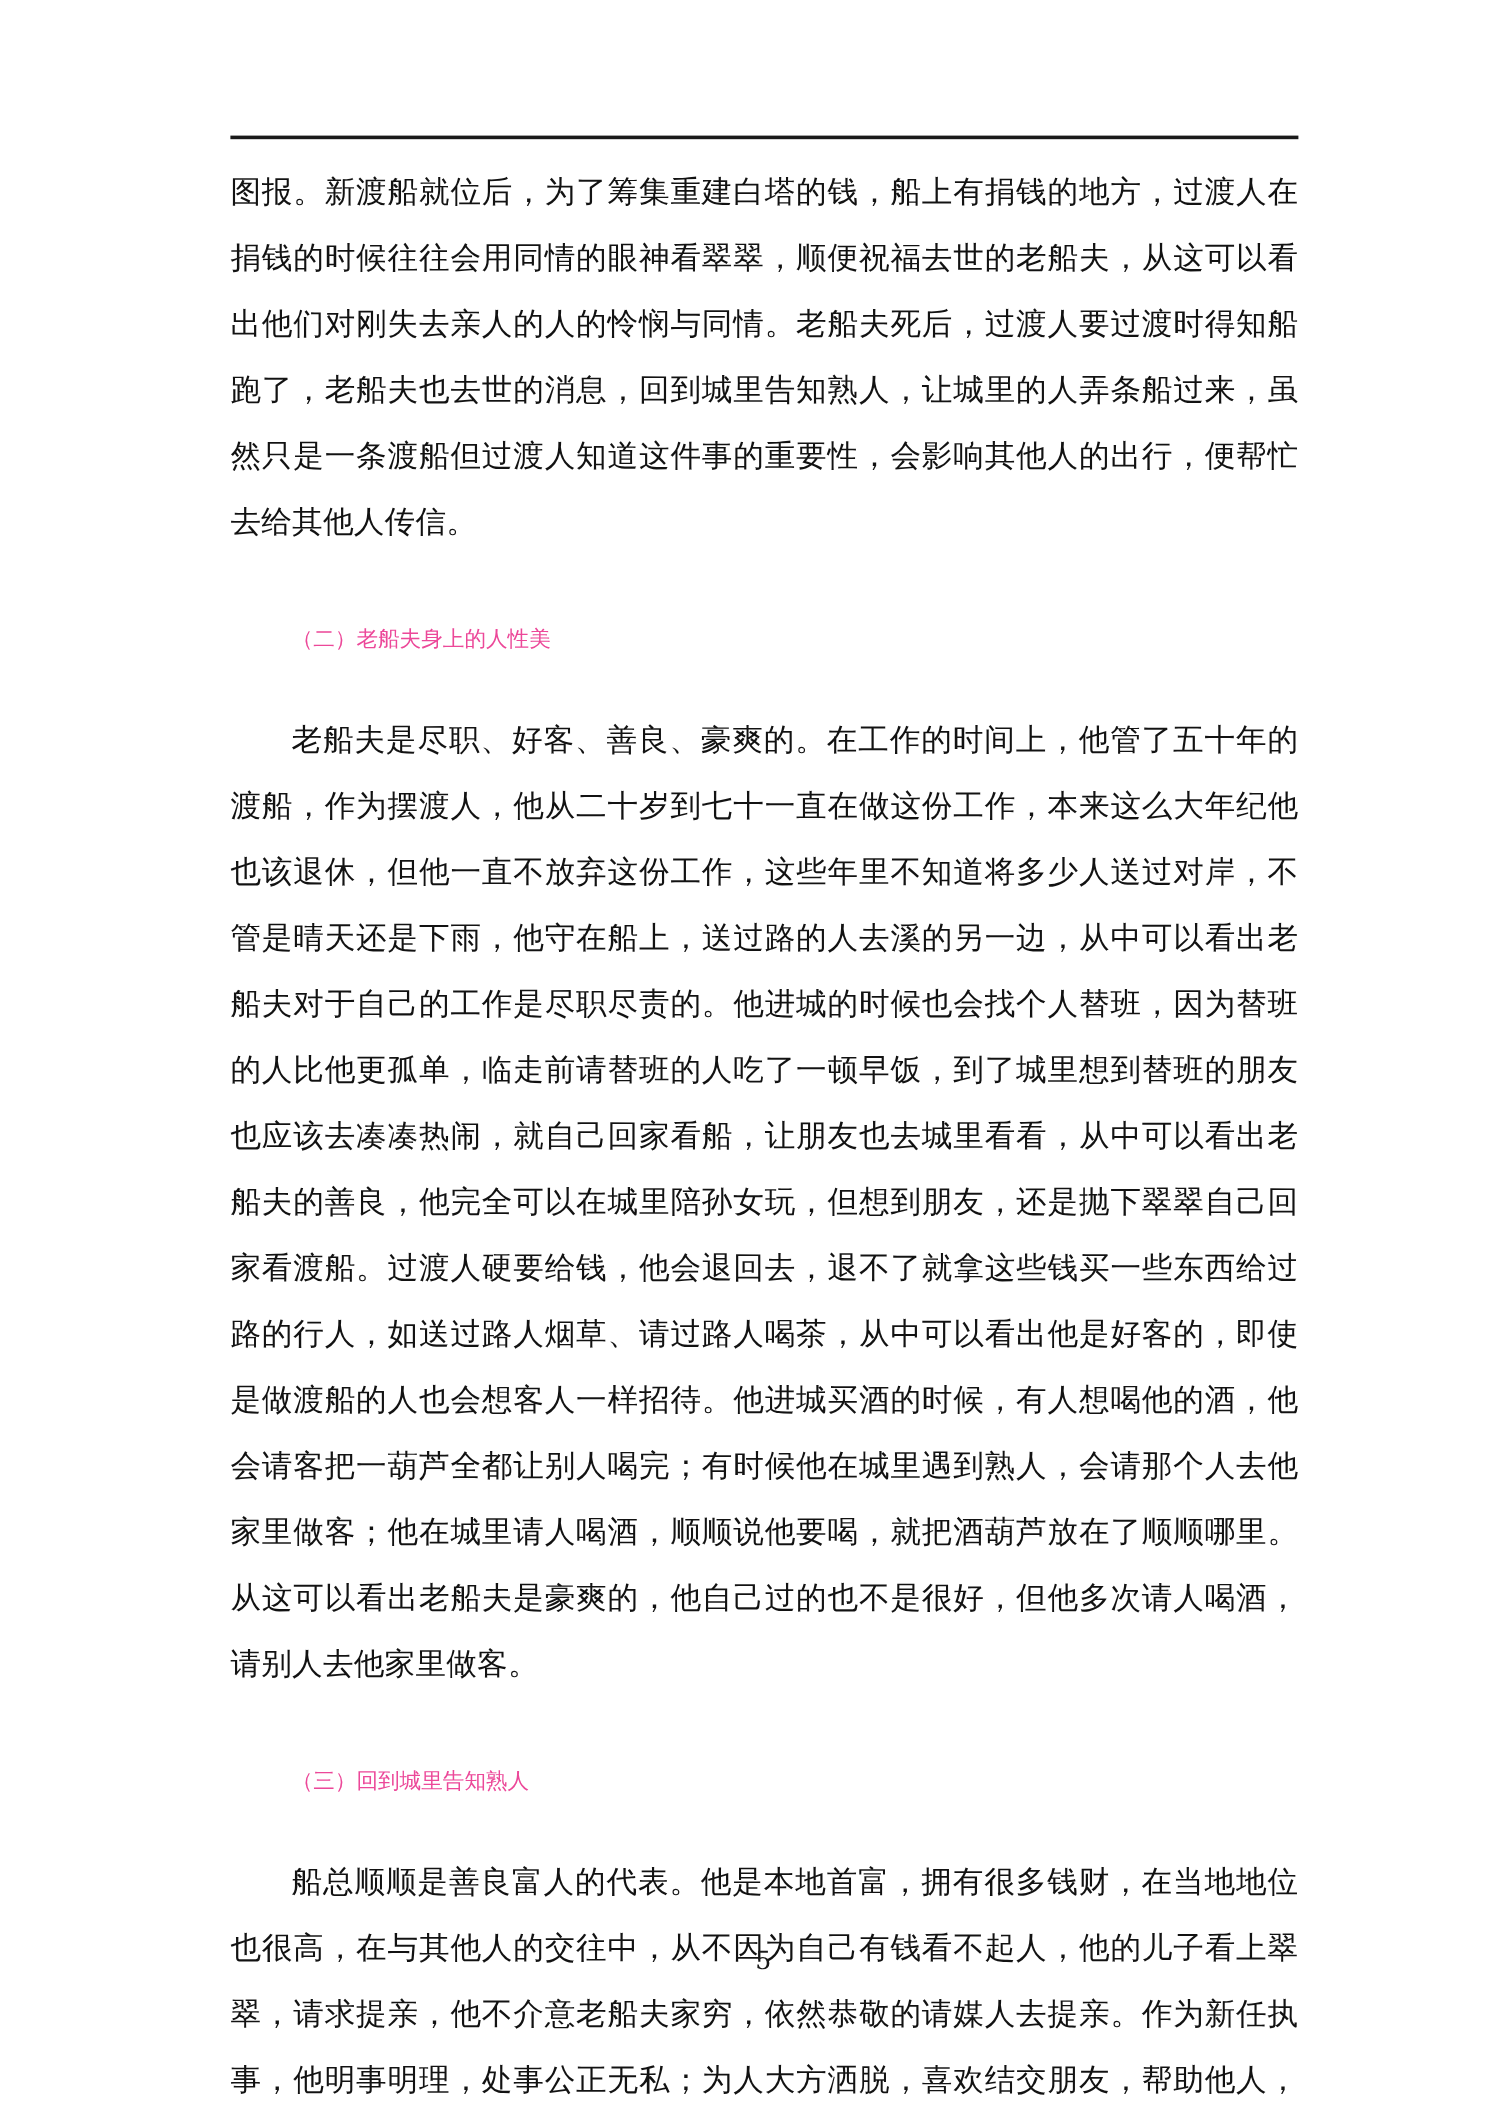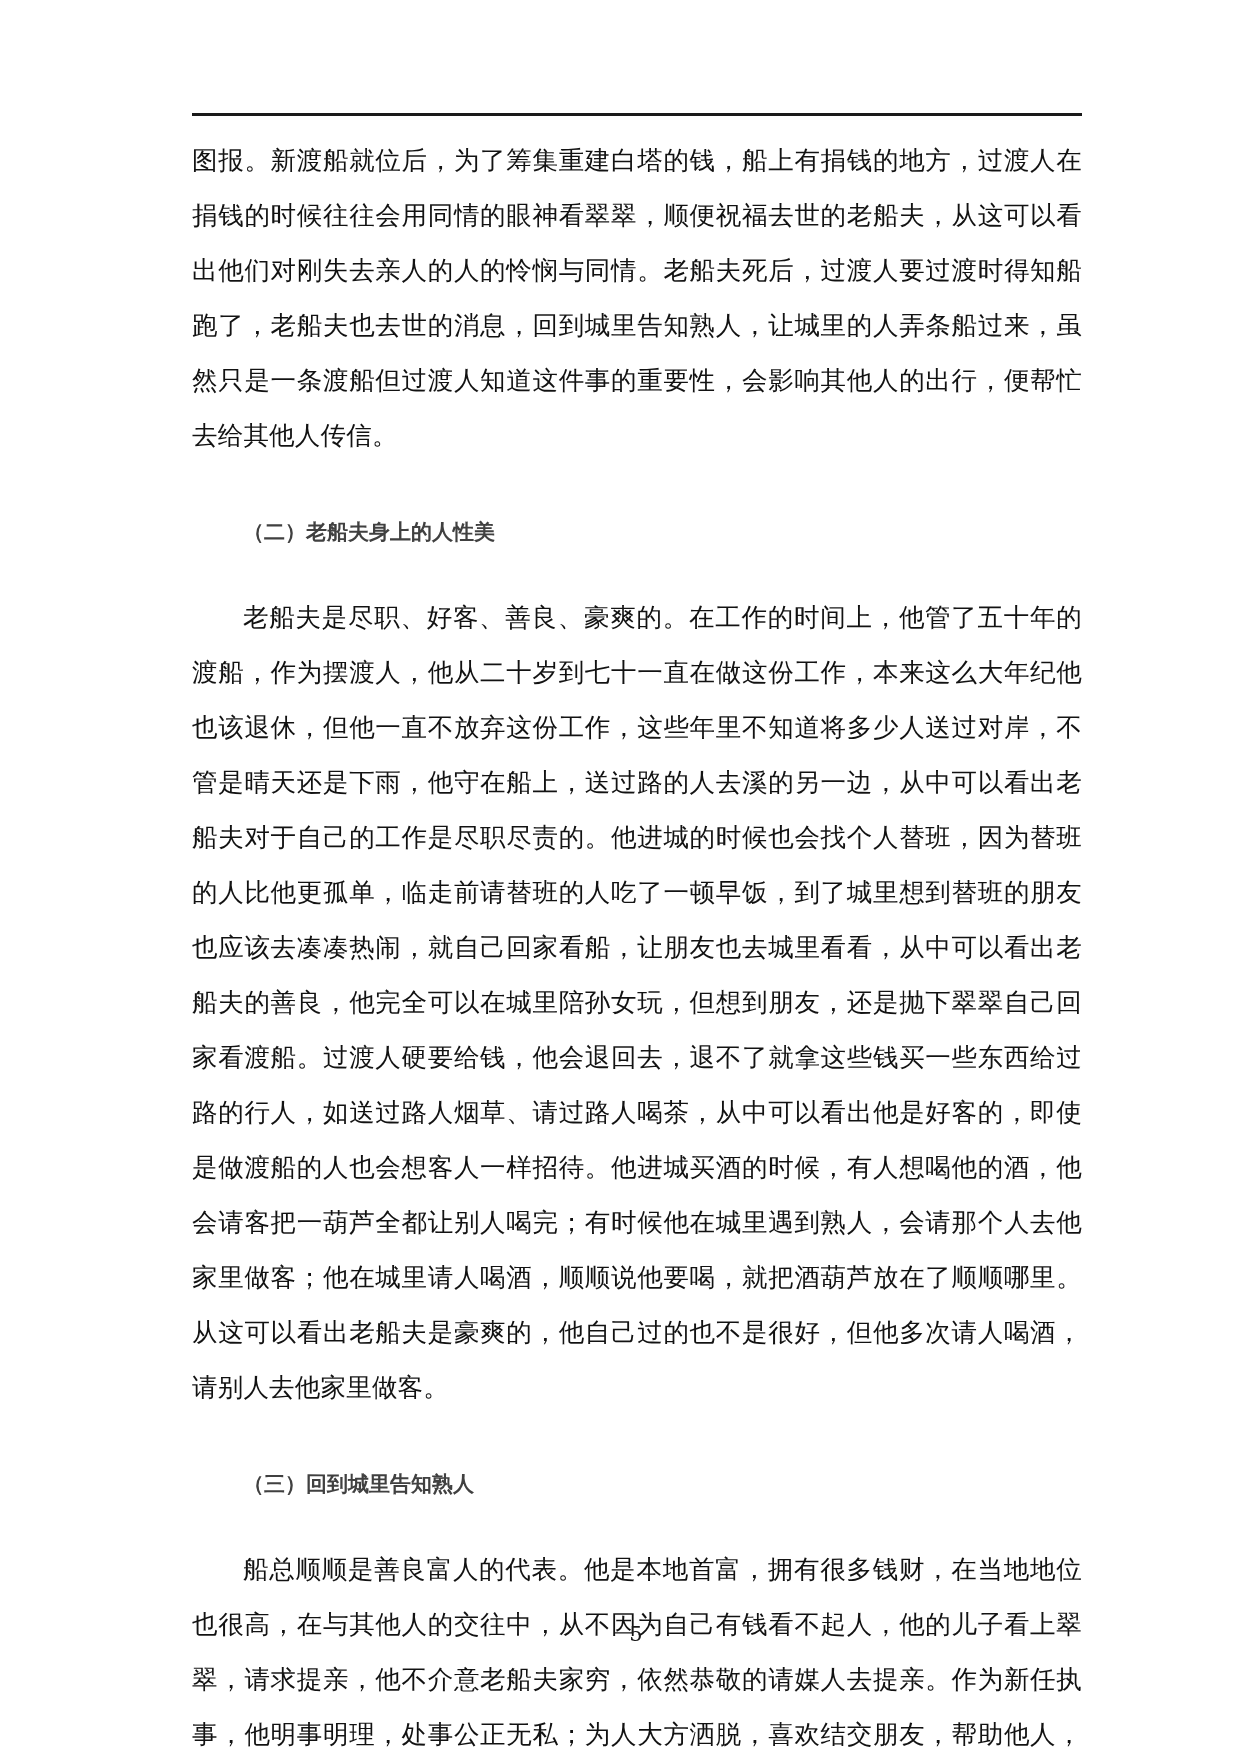--- a/index.html
+++ b/index.html
@@ -56,27 +56,27 @@
     word-break: break-all;
   }
 
   .para.no-indent {
     text-indent: 0;
   }
 
   
   .heading {
     font-family: "DejaVu Sans", "Liberation Sans", sans-serif;
-    font-size: 21px;
-    font-weight: bold;
+    font-size: 18px;
+    font-weight: normal;
     line-height: 55px;
     margin: 0;
     padding-left: 51px;
     letter-spacing: 0px;
-    color: #404040;
+    color: #ec4899;
     white-space: nowrap;
   }
 
   .gap-before-heading { height: 42px; }
   .gap-after-heading  { height: 30px; }
 
   
   .page-number {
     position: absolute;
     left: 0;

